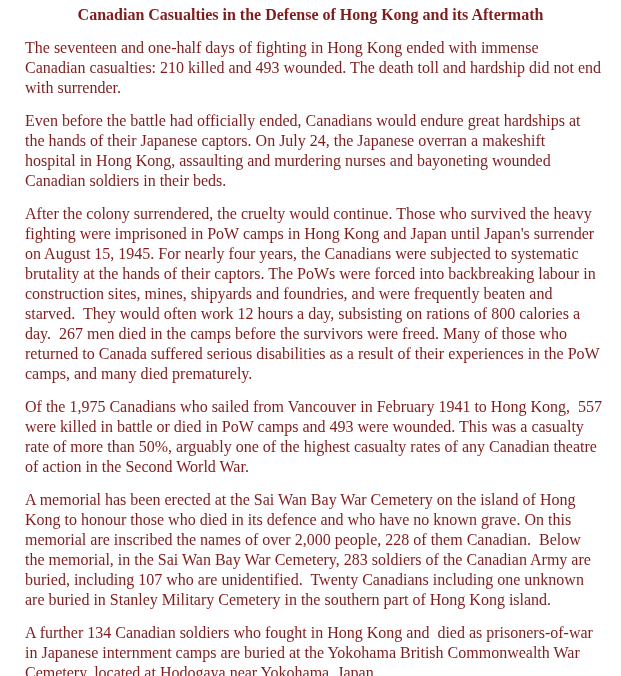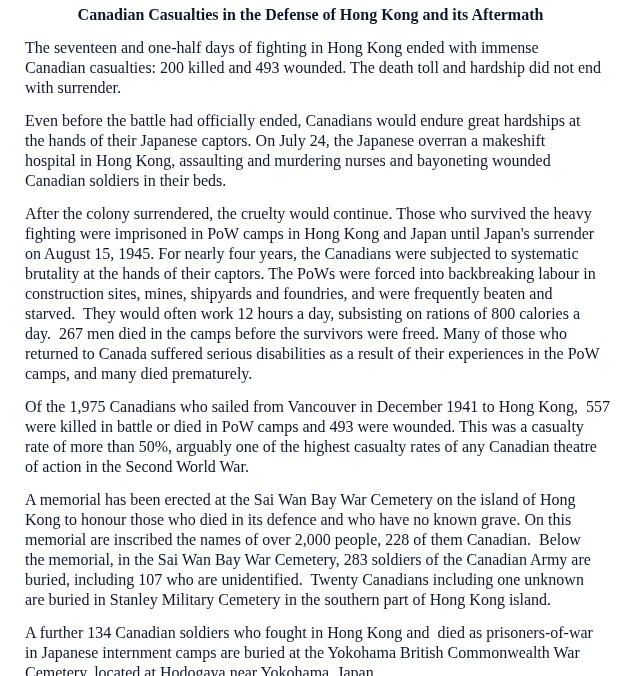--- a/index.html
+++ b/index.html
@@ -7,21 +7,21 @@
     padding: 0;
     background: #ffffff;
   }
   .doc {
     position: relative;
     width: 621px;
     height: 676px;
     box-sizing: border-box;
     padding-top: 5px;
     background: #ffffff;
-    color: #0f172a;
+    color: #7f1d1d;
     font-family: "Liberation Serif", "DejaVu Serif", serif;
     font-size: 16px;
     line-height: 20px;
     overflow: hidden;
   }
   .doc-title {
     margin: 0 0 13px 0;
     font-size: 16px;
     font-weight: bold;
     text-align: center;
@@ -33,39 +33,39 @@
     white-space: pre-wrap; 
   }
 </style>
 </head>
 <body>
 
 <div class="doc">
   <h1 class="doc-title">Canadian Casualties in the Defense of Hong Kong and its Aftermath</h1>
 
   <p class="para">The seventeen and one-half days of fighting in Hong Kong ended with immense
-Canadian casualties: 200 killed and 493 wounded. The death toll and hardship did not end
+Canadian casualties: 210 killed and 493 wounded. The death toll and hardship did not end
 with surrender.</p>
 
   <p class="para">Even before the battle had officially ended, Canadians would endure great hardships at
 the hands of their Japanese captors. On July 24, the Japanese overran a makeshift
 hospital in Hong Kong, assaulting and murdering nurses and bayoneting wounded
 Canadian soldiers in their beds.</p>
 
   <p class="para">After the colony surrendered, the cruelty would continue. Those who survived the heavy
 fighting were imprisoned in PoW camps in Hong Kong and Japan until Japan's surrender
 on August 15, 1945. For nearly four years, the Canadians were subjected to systematic
 brutality at the hands of their captors. The PoWs were forced into backbreaking labour in
 construction sites, mines, shipyards and foundries, and were frequently beaten and
 starved.  They would often work 12 hours a day, subsisting on rations of 800 calories a
 day.  267 men died in the camps before the survivors were freed. Many of those who
 returned to Canada suffered serious disabilities as a result of their experiences in the PoW
 camps, and many died prematurely.</p>
 
-  <p class="para">Of the 1,975 Canadians who sailed from Vancouver in December 1941 to Hong Kong,  557
+  <p class="para">Of the 1,975 Canadians who sailed from Vancouver in February 1941 to Hong Kong,  557
 were killed in battle or died in PoW camps and 493 were wounded. This was a casualty
 rate of more than 50%, arguably one of the highest casualty rates of any Canadian theatre
 of action in the Second World War.</p>
 
   <p class="para">A memorial has been erected at the Sai Wan Bay War Cemetery on the island of Hong
 Kong to honour those who died in its defence and who have no known grave. On this
 memorial are inscribed the names of over 2,000 people, 228 of them Canadian.  Below
 the memorial, in the Sai Wan Bay War Cemetery, 283 soldiers of the Canadian Army are
 buried, including 107 who are unidentified.  Twenty Canadians including one unknown
 are buried in Stanley Military Cemetery in the southern part of Hong Kong island.</p>

